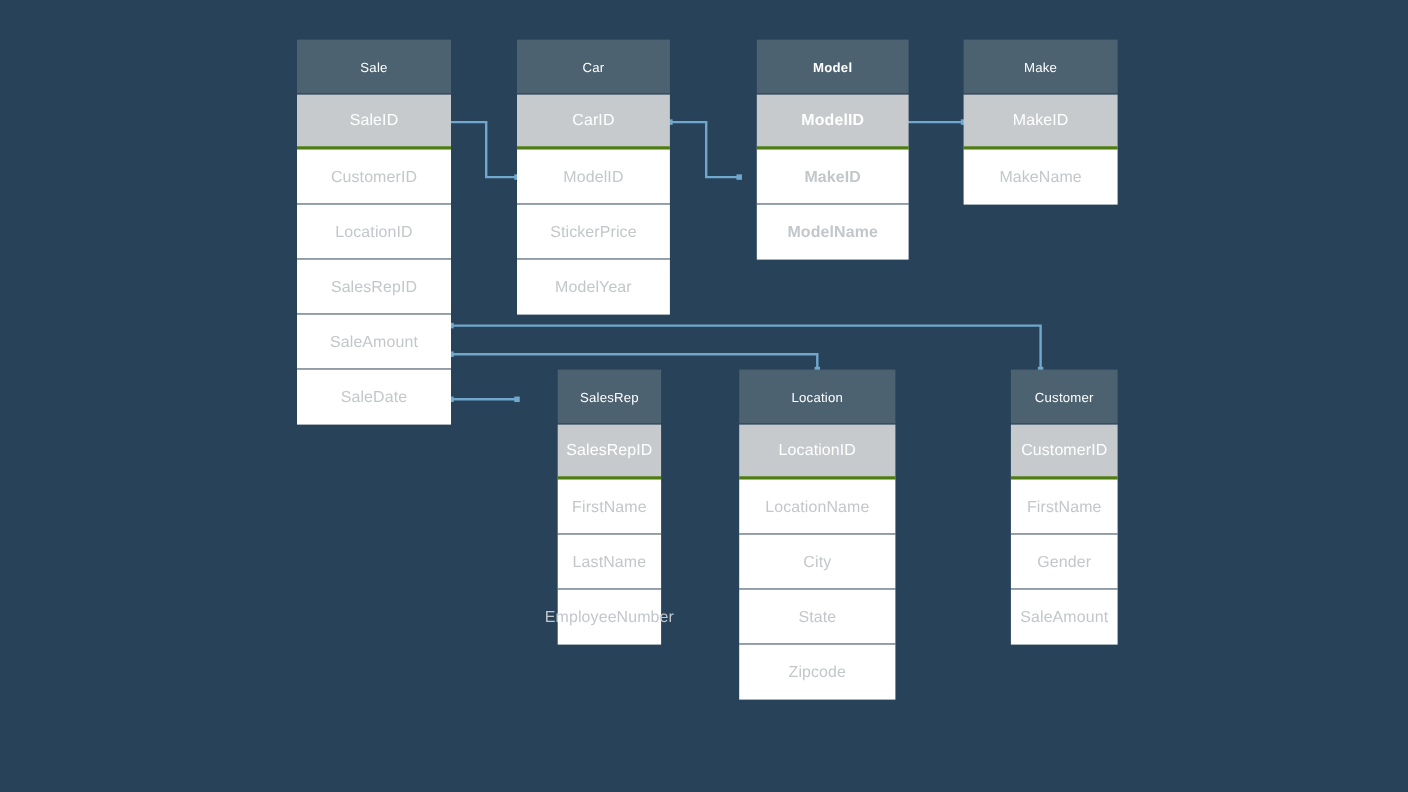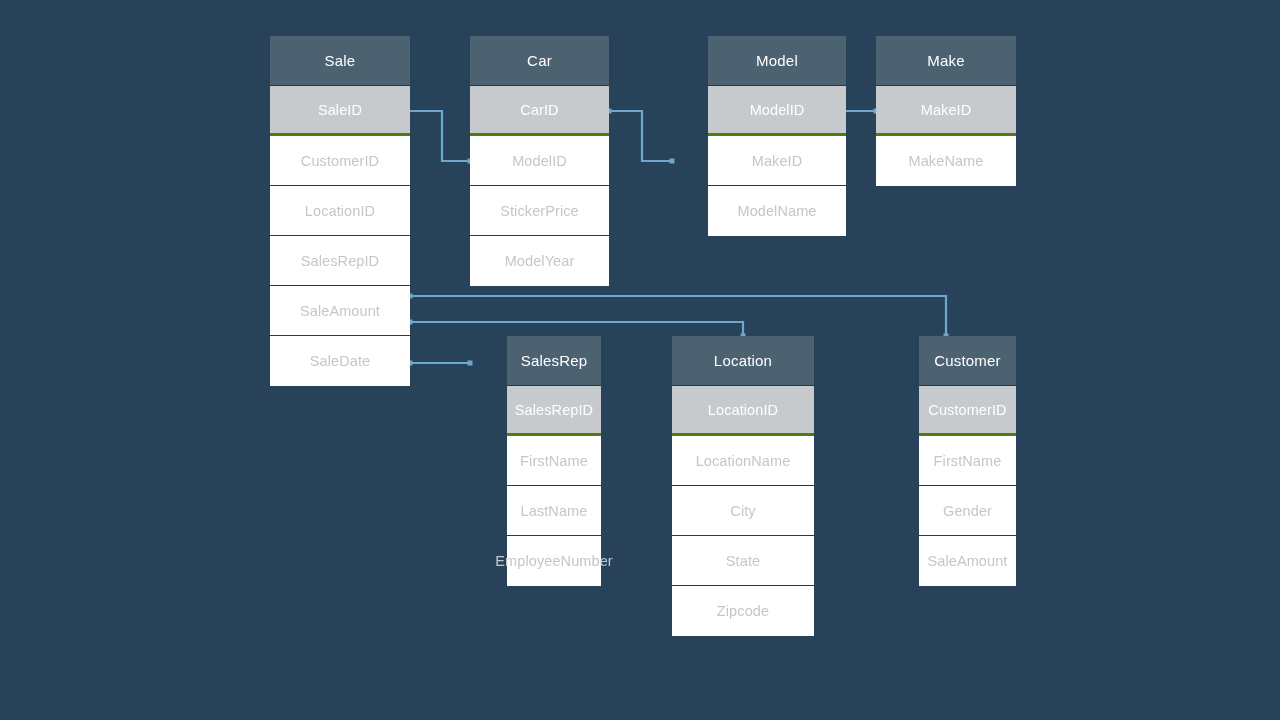--- a/index.html
+++ b/index.html
@@ -33,21 +33,21 @@
   .table {
     position: absolute;
     z-index: 2;
     box-sizing: border-box;
   }
   .table-header {
     box-sizing: border-box;
     height: 50px;
     background: #4d6271;
     color: #ffffff;
-    font-size: 15px;
+    font-size: 12px;
     display: flex;
     align-items: center;
     justify-content: center;
     letter-spacing: .2px;
     border-bottom: 1px solid #22384c;
   }
   .row {
     box-sizing: border-box;
     height: 50px;
     background: #ffffff;
@@ -108,21 +108,21 @@
         <div class="row">SaleAmount</div>
         <div class="row">SaleDate</div>
       </div>
       <div class="table" style="left: 470px; top: 36px; width: 139px; text-align: right;">
         <div class="table-header">Car</div>
         <div class="row pk">CarID</div>
         <div class="row">ModelID</div>
         <div class="row">StickerPrice</div>
         <div class="row">ModelYear</div>
       </div>
-      <div class="table" style="left: 708px; top: 36px; width: 138px;">
+      <div class="table" style="left: 688px; top: 36px; width: 138px; font-weight: bold;">
         <div class="table-header">Model</div>
         <div class="row pk">ModelID</div>
         <div class="row">MakeID</div>
         <div class="row">ModelName</div>
       </div>
       <div class="table" style="left: 876px; top: 36px; width: 140px;">
         <div class="table-header">Make</div>
         <div class="row pk">MakeID</div>
         <div class="row">MakeName</div>
       </div>

